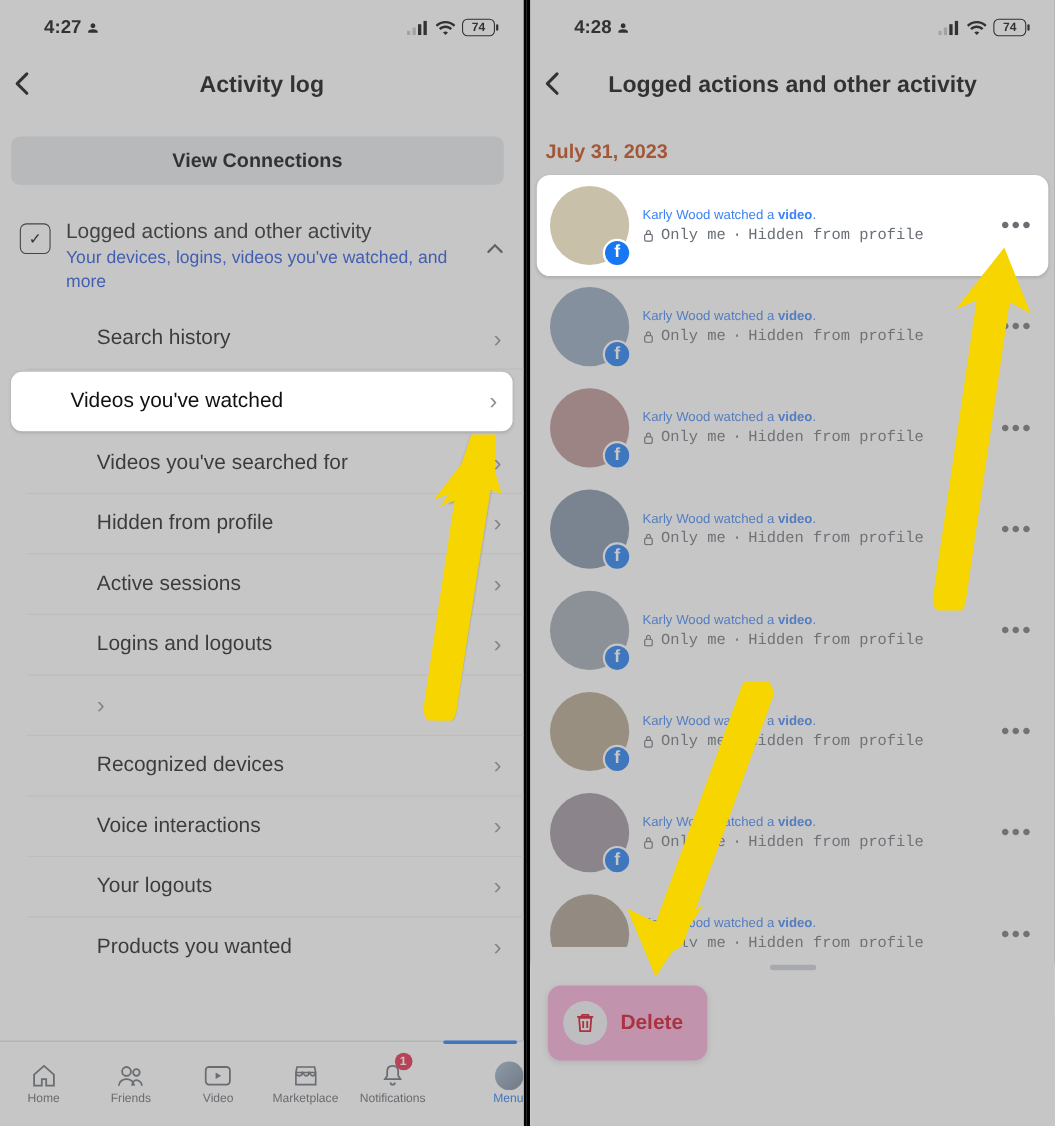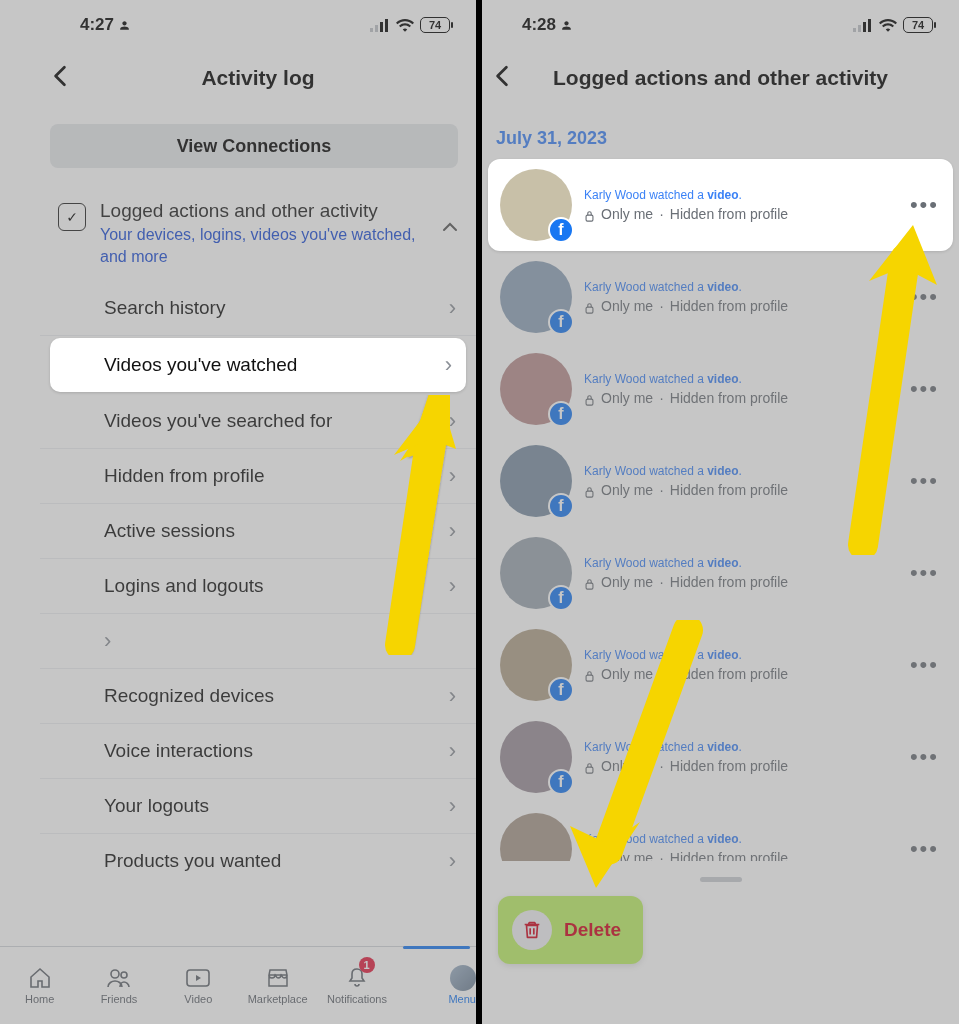--- a/index.html
+++ b/index.html
@@ -10,21 +10,21 @@
     height: 1024px;
     display: flex;
     overflow: hidden;
   }
   .phone {
     position: relative;
     height: 1024px;
     background: #fff;
     overflow: hidden;
   }
-  .phone.left { width: 479px; border-right: 3px solid #000; padding-left: 40px; }
+  .phone.left { width: 479px; border-right: 3px solid #000; }
   .phone.right { width: 480px; border-left: 3px solid #000; }
   .dim-overlay {
     position: absolute; inset: 0;
     background: rgba(120,120,120,0.42);
     pointer-events: none;
     z-index: 10;
   }
   
   .status {
     height: 50px;
@@ -75,20 +75,21 @@
   .section-row .sub { font-size: 16px; color:#1d4ed8; line-height:1.35; margin-top:2px; }
   .section-row .chev { font-size: 20px; color:#555; margin-top: 14px; }
   
   .items { padding: 4px 0 0 0; }
   .item {
     display:flex; align-items:center; justify-content:space-between;
     padding: 14px 20px 14px 64px;
     font-size: 19px; color:#111;
     border-bottom: 1px solid #eceef1;
     background: transparent;
+    margin-left: 24px;
   }
   .item .chev { color:#8c9198; font-size: 22px; }
   .item.highlight {
     background: #fff;
     border: none;
     border-radius: 10px;
     margin: 2px 10px;
     padding: 14px 14px 14px 54px;
     box-shadow: 0 1px 3px rgba(0,0,0,0.15);
     position: relative; z-index: 30;
@@ -114,21 +115,21 @@
     background:#e41e3f; color:#fff; border-radius:10px;
     font-size:11px; font-weight:700; min-width:16px; height:16px;
     display:flex; align-items:center; justify-content:center; padding:0 4px;
   }
   .avatar-sm {
     width:26px; height:26px; border-radius:50%;
     background: linear-gradient(135deg,#9fb3c8,#6b7e93);
   }
   
   .dategroup {
-    padding: 22px 14px 10px 14px; font-size:18px; font-weight:700; color:#3b82f6;
+    padding: 22px 14px 10px 14px; font-size:18px; font-weight:700; color:#c2410c;
   }
   .log-row {
     display:flex; align-items:center; gap:12px;
     padding: 10px 10px 10px 12px;
     margin: 0 6px;
   }
   .log-row.highlight {
     background:#fff; border-radius:12px;
     box-shadow: 0 1px 3px rgba(0,0,0,0.12);
     position:relative; z-index:30;
@@ -140,35 +141,35 @@
   .thumb .fbadge {
     position:absolute; right:-2px; bottom:-2px;
     width:26px; height:26px; border-radius:50%;
     background:#1877f2; border:2px solid #fff;
     color:#fff; display:flex; align-items:center; justify-content:center;
     font-weight:800; font-size:16px;
   }
   .log-row .info { flex:1; min-width:0; }
   .log-row .line1 { font-size:12px; color:#3b82f6; }
   .log-row .line1 .bold { font-weight:700; }
-  .log-row .line2 { font-size:14px; color:#6a6f76; margin-top:4px; display:flex; align-items:flex-end; gap:6px; }
+  .log-row .line2 { font-size:14px; color:#6a6f76; margin-top:4px; display:flex; align-items:center; gap:6px;font-family:Liberation Mono, monospace; }
   .log-row .more { color:#6a6f76; font-size:22px; letter-spacing:2px; padding:0 4px; }
   
   .sheet {
     position:absolute; left:0; right:0; bottom:0;
     background:#fff; border-top-left-radius:18px; border-top-right-radius:18px;
     padding: 16px 14px 60px 14px; z-index: 5;
   }
   .sheet .handle {
     width:42px; height:5px; background:#cacdd3; border-radius:3px;
     margin: 0 auto 14px auto;
   }
   .del-card {
     display:inline-flex; align-items:center; gap:12px;
-    background:#bef264; border-radius:12px;
+    background:#f9a8d4; border-radius:12px;
     padding: 14px 22px 14px 14px;
     box-shadow: 0 2px 6px rgba(0,0,0,0.12);
     position: relative; z-index: 30;
     margin-left: 2px;
   }
   .del-card .trashwrap {
     width:40px; height:40px; border-radius:50%; background:#f1f2f4;
     display:flex; align-items:center; justify-content:center;
   }
   .del-card .lbl { color:#d0021b; font-size:19px; font-weight:600; }

